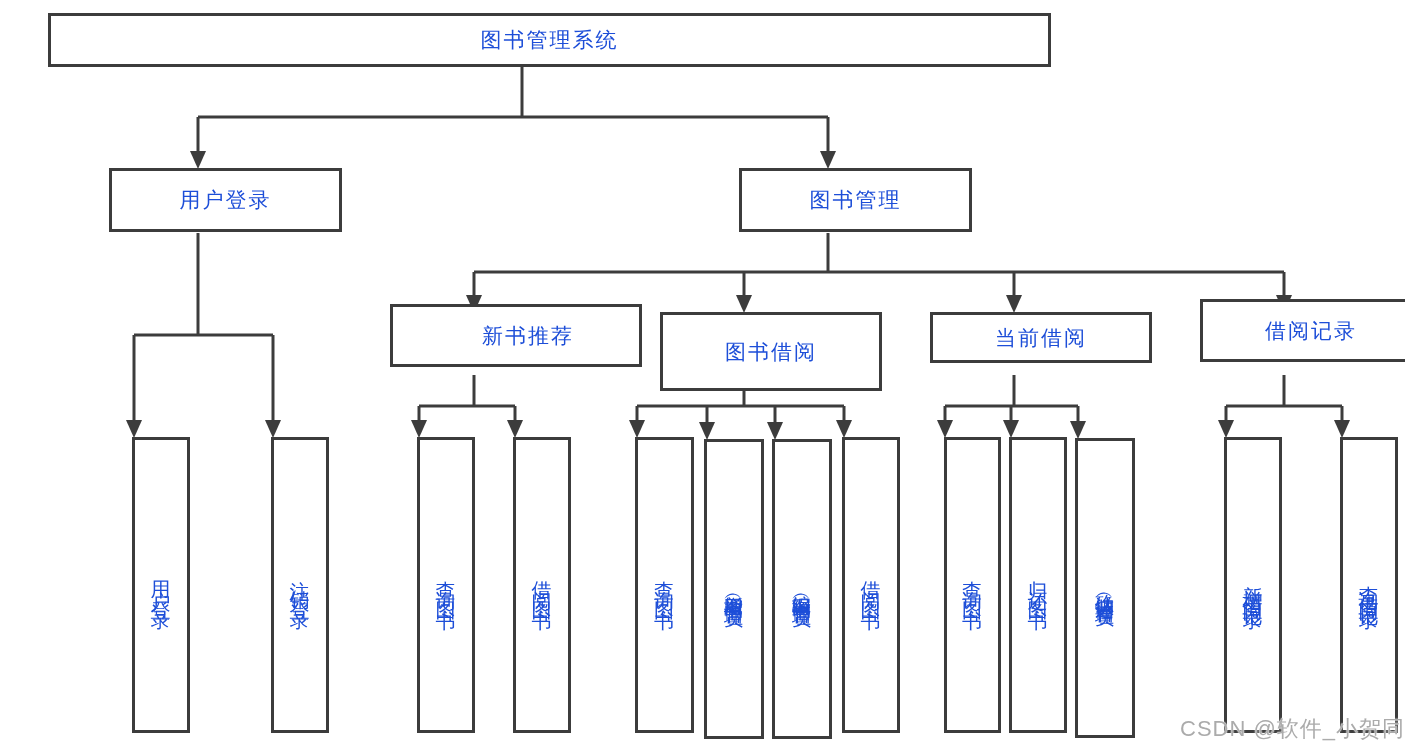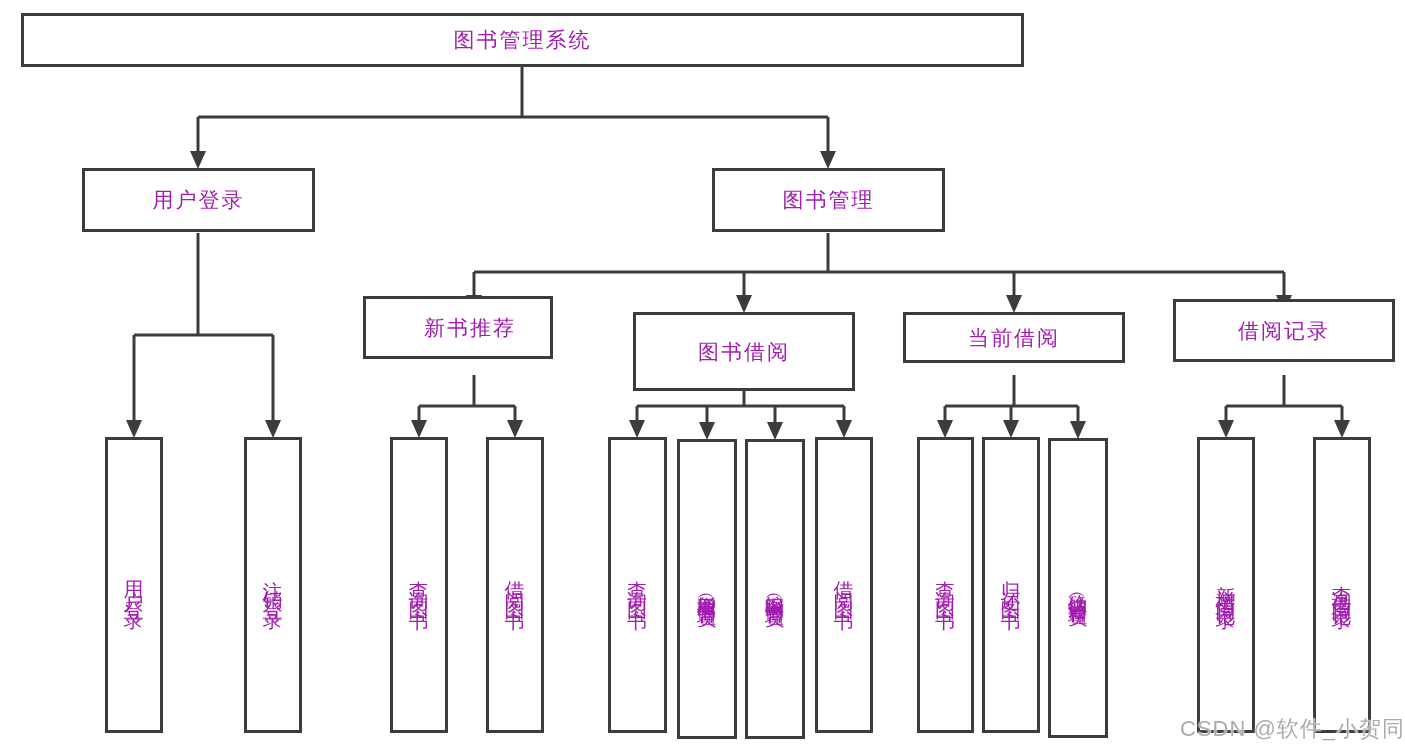--- a/index.html
+++ b/index.html
@@ -20,26 +20,27 @@
     left: 0; top: 0;
     width: 1405px;
     height: 747px;
     pointer-events: none;
   }
   .node {
     position: absolute;
     box-sizing: border-box;
     background: #ffffff;
     border: 3px solid #3c3c3c;
-    color: #a21caf;
+    color: #1d4ed8;
     display: flex;
     align-items: center;
     justify-content: center;
     text-align: center;
     z-index: 2;
+    margin-left: 27px;
   }
   .node.h {
     font-size: 21px;
     letter-spacing: 2px;
     white-space: nowrap;
   }
   .node.v {
     writing-mode: vertical-rl;
     text-orientation: mixed;
     font-size: 20px;
@@ -115,21 +116,21 @@
       <polygon points="1070,421 1086,421 1078,439" fill="#3c3c3c"></polygon>
       <line x1="1226" y1="406" x2="1226" y2="426" stroke="#3c3c3c" stroke-width="3"></line>
       <polygon points="1218,420 1234,420 1226,438" fill="#3c3c3c"></polygon>
       <line x1="1342" y1="406" x2="1342" y2="426" stroke="#3c3c3c" stroke-width="3"></line>
       <polygon points="1334,420 1350,420 1342,438" fill="#3c3c3c"></polygon>
     </svg>
   <div id="watermark">CSDN @软件_小贺同学</div>
 <div class="node h" style="left: 21px; top: 13px; width: 1003px; height: 54px;">图书管理系统</div>
     <div class="node h" style="left: 82px; top: 168px; width: 233px; height: 64px;">用户登录</div>
     <div class="node h" style="left: 712px; top: 168px; width: 233px; height: 64px; text-align: right;">图书管理</div>
-    <div class="node h" style="left: 363px; top: 296px; width: 190px; height: 63px; padding-left: 24px;">新书推荐</div>
+    <div class="node h" style="left: 363px; top: 304px; width: 252px; height: 63px; padding-left: 24px;">新书推荐</div>
     <div class="node h" style="left: 633px; top: 312px; width: 222px; height: 79px;">图书借阅</div>
     <div class="node h" style="left: 903px; top: 312px; width: 222px; height: 51px;">当前借阅</div>
     <div class="node h" style="left: 1173px; top: 299px; width: 222px; height: 63px;">借阅记录</div>
     <div class="node v s4" style="left: 105px; top: 437px; width: 58px; height: 296px;">用户登录</div>
     <div class="node v s4" style="left: 244px; top: 437px; width: 58px; height: 296px;">注销登录</div>
     <div class="node v s4" style="left: 390px; top: 437px; width: 58px; height: 296px;">查询图书</div>
     <div class="node v s4" style="left: 486px; top: 437px; width: 58px; height: 296px;">借阅图书</div>
     <div class="node v s4" style="left: 608px; top: 437px; width: 59px; height: 296px;">查询图书</div>
     <div class="node v s9" style="left: 677px; top: 439px; width: 60px; height: 300px;">新增图书（管理员）</div>
     <div class="node v s9" style="left: 745px; top: 439px; width: 60px; height: 300px;">编辑图书（管理员）</div>

